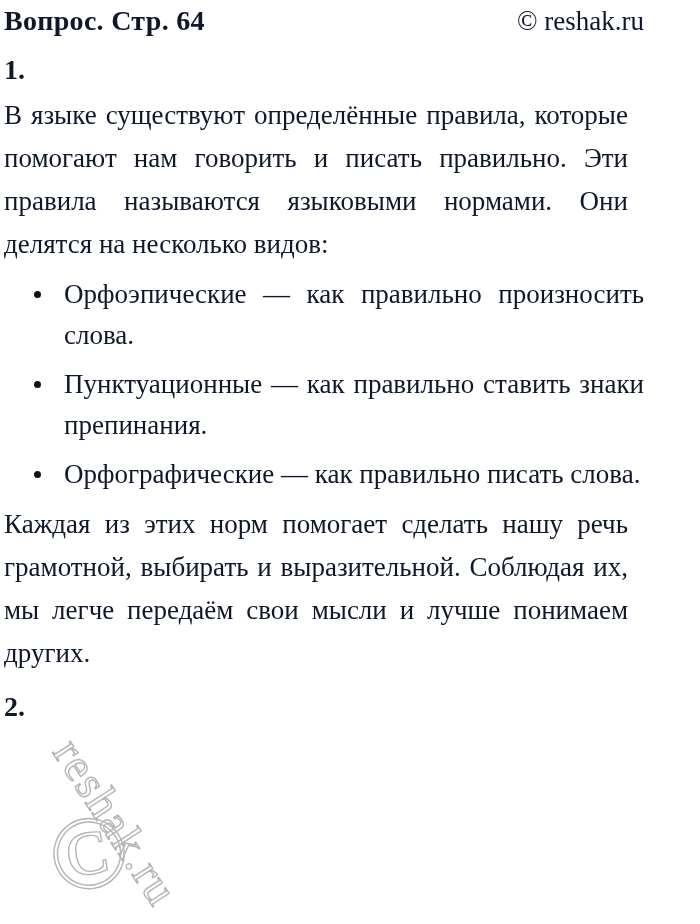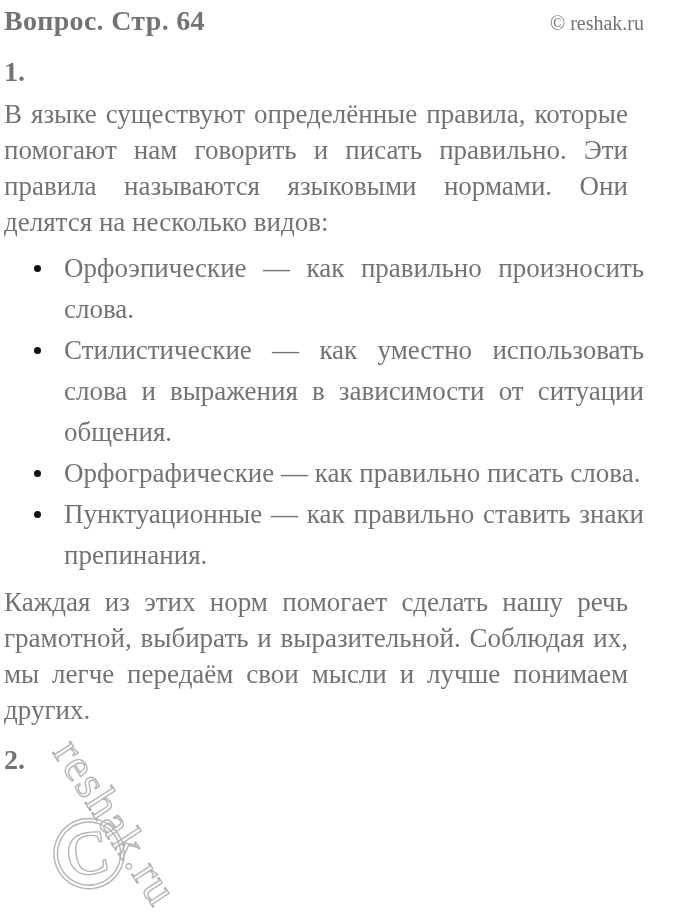--- a/index.html
+++ b/index.html
@@ -8,62 +8,63 @@
     background: #ffffff;
   }
   .page {
     position: relative;
     width: 648px;
     height: 924px;
     box-sizing: border-box;
     padding: 2px 4px 0 4px;
     overflow: hidden;
     background: #ffffff;
-    color: #737373;
+    color: #0f172a;
     font-family: "Liberation Serif", "DejaVu Serif", serif;
     font-size: 27px;
   }
   .header {
     display: flex;
     justify-content: space-between;
     align-items: baseline;
     margin-top: 2px;
     line-height: 34px;
   }
   .header .h-left {
     font-weight: bold;
     font-size: 28px;
     letter-spacing: 0.3px;
   }
   .header .h-right {
-    font-size: 20px;
+    font-size: 27px;
   }
   .num {
     font-weight: bold;
     font-size: 28px;
     line-height: 32px;
     margin-top: 16px;
   }
   .para {
     margin: 8px 16px 0 0;
-    line-height: 36px;
+    line-height: 43px;
     text-align: justify;
     text-align-last: left;
   }
   .list {
     list-style: none;
     margin: 8px 0 0 0;
     padding: 0;
   }
   .list li {
     position: relative;
     padding-left: 60px;
     line-height: 41px;
     text-align: justify;
     text-align-last: left;
+    margin-top: 8px;
   }
   .dot {
     position: absolute;
     left: 30px;
     top: 17px;
     width: 7px;
     height: 7px;
     border-radius: 50%;
     background: #121212;
   }
@@ -93,29 +94,25 @@
 
   <p class="para">В языке существуют определённые правила, которые помогают нам говорить и писать правильно. Эти правила называются языковыми нормами. Они делятся на несколько видов:</p>
 
   <ul class="list">
     <li>
       <span class="dot"></span>
       <span>Орфоэпические — как правильно произносить слова.</span>
     </li>
     <li>
       <span class="dot"></span>
-      <span>Стилистические — как уместно использовать слова и выражения в зависимости от ситуации общения.</span>
+      <span>Пунктуационные — как правильно ставить знаки препинания.</span>
     </li>
     <li>
       <span class="dot"></span>
       <span>Орфографические — как правильно писать слова.</span>
-    </li>
-    <li>
-      <span class="dot"></span>
-      <span>Пунктуационные — как правильно ставить знаки препинания.</span>
     </li>
   </ul>
 
   <p class="para">Каждая из этих норм помогает сделать нашу речь грамотной, выбирать и выразительной. Соблюдая их, мы легче передаём свои мысли и лучше понимаем других.</p>
 
   <div class="num">2.</div>
 
   <p class="para p2"></p>
 
   <svg class="watermark" width="380" height="198" viewBox="0 0 380 198" aria-hidden="true">

